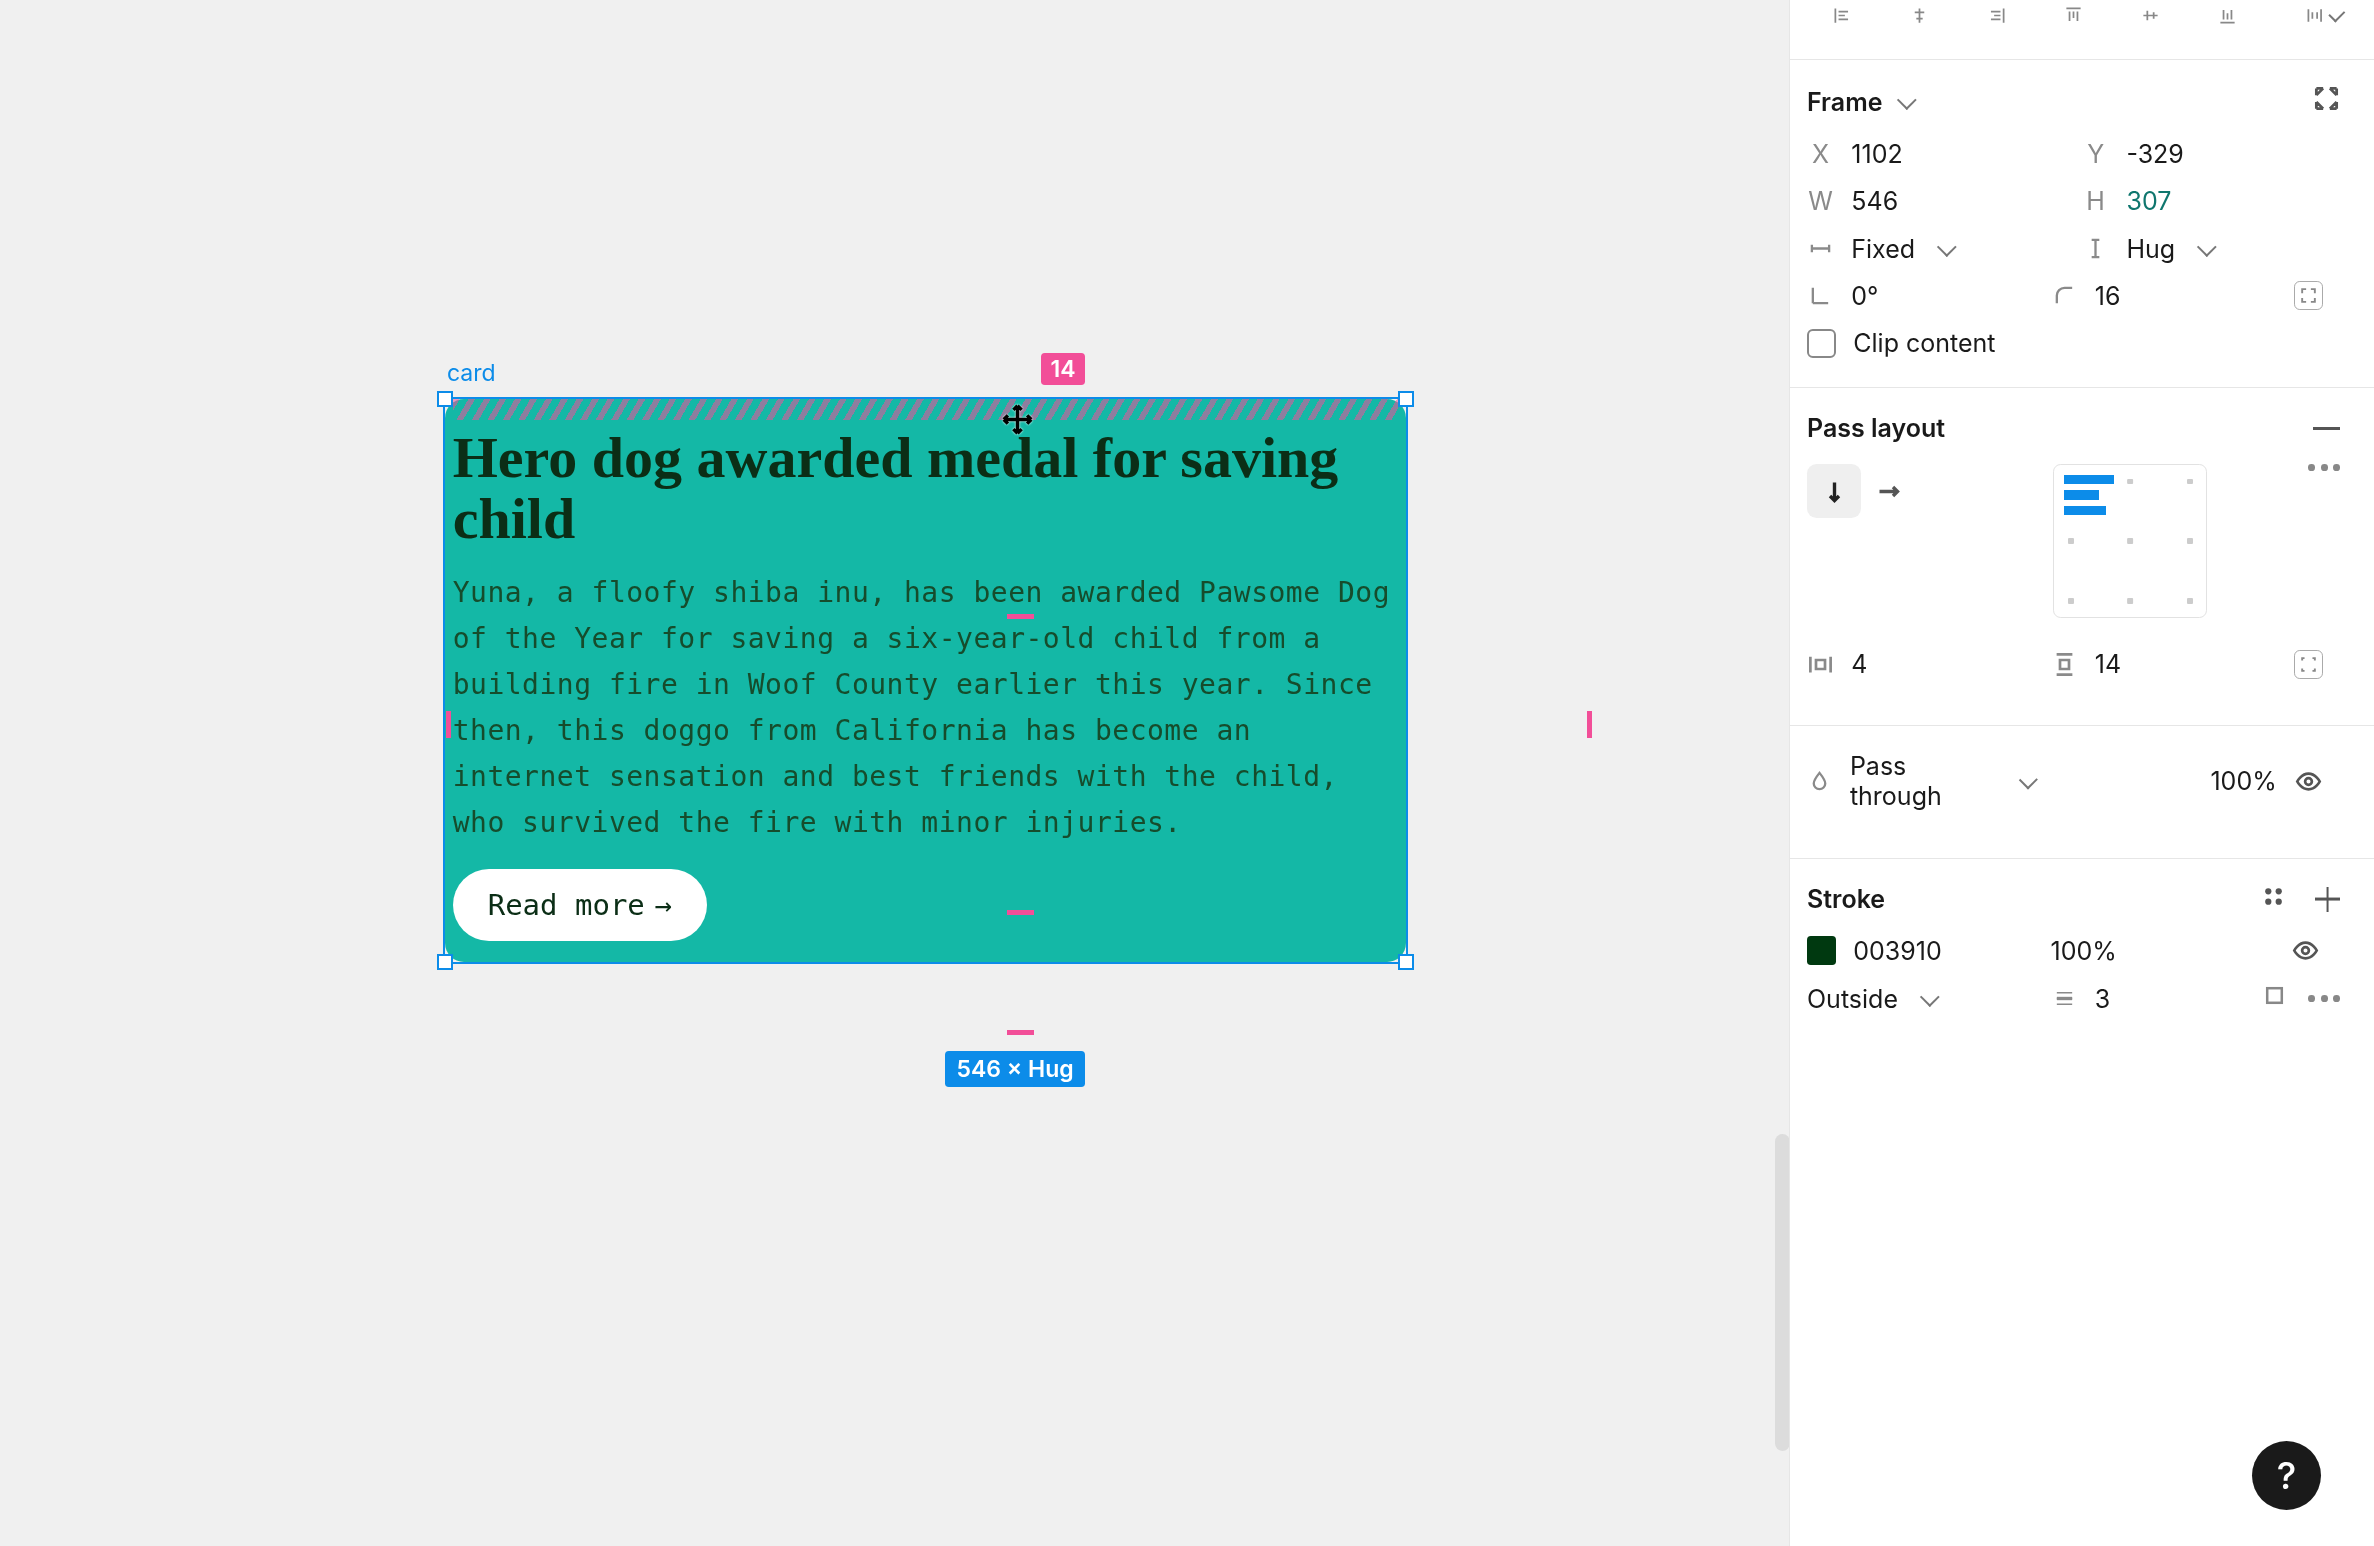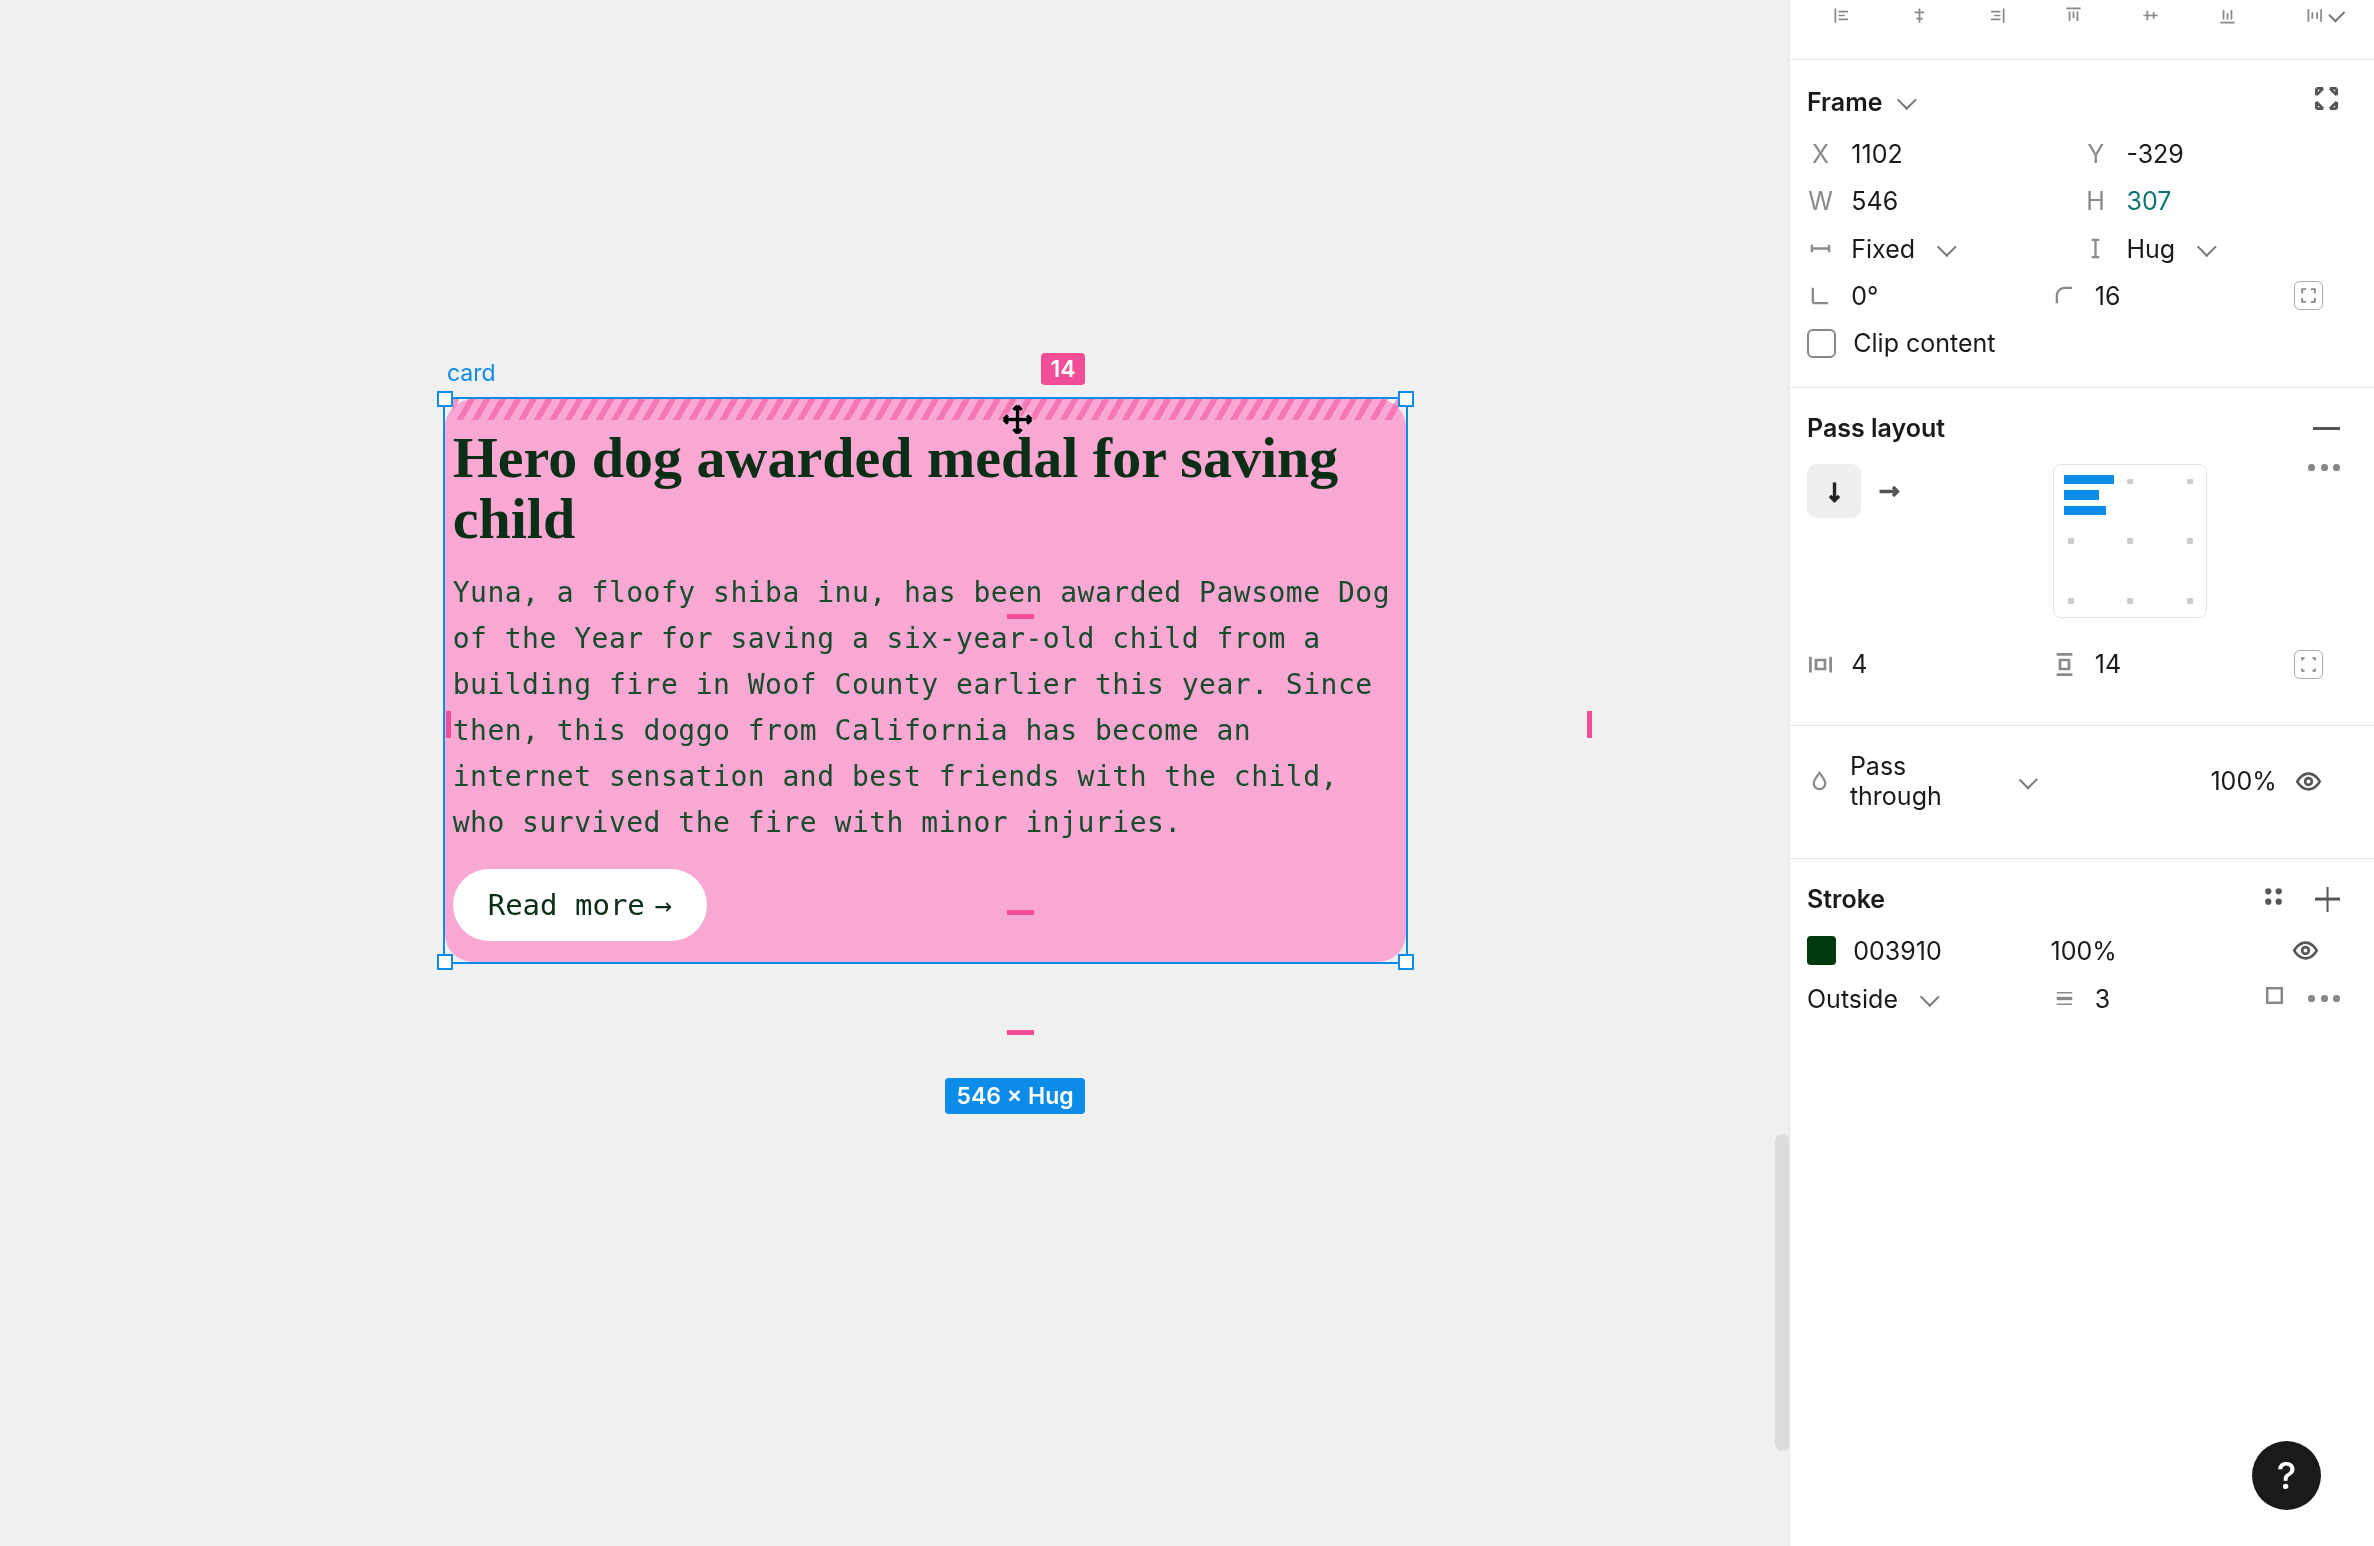--- a/index.html
+++ b/index.html
@@ -57,22 +57,22 @@
   .pad-highlight {
     background-image: repeating-linear-gradient(
       120deg,
       rgba(242,78,152,0.55) 0 5.8px,
       rgba(255,255,255,0) 5.8px 13.4px
     );
     height: 21px;
     width: 100%;
   }
   .card {
-    background: #f9a8d4;
-    border-radius: 28px;
+    background: #14b8a6;
+    border-radius: 19px;
     padding: 0 7.7px 21px 7.7px;
   }
   .card-inner { padding: 0 0 0 0; }
   .card h1 {
     font-family: Georgia, "Times New Roman", serif;
     font-weight: 800;
     font-size: 58px;
     line-height: 1.05;
     margin: 7.7px 0 21px 0;
     color: #0b2e16;
@@ -254,21 +254,21 @@
       <path d="M12 2v20M2 12h20M12 2l-3 3M12 2l3 3M12 22l-3-3M12 22l3-3M2 12l3-3M2 12l3 3M22 12l-3-3M22 12l-3 3"></path>
     </svg>
   </div>
 
   <div class="pink-tick" style="left:1007px; top:614px; width:27px; height:4.8px;"></div>
   <div class="pink-tick" style="left:1007px; top:910px; width:27px; height:4.8px;"></div>
   <div class="pink-tick" style="left:1007px; top:1030px; width:27px; height:4.8px;"></div>
   <div class="pink-tick" style="left:446px;  top:711px; width:4.8px; height:27px;"></div>
   <div class="pink-tick" style="left:1587px; top:711px; width:4.8px; height:27px;"></div>
 
-  <span class="dim-badge" style="left:945px; top:1078px;">546 × Hug</span>
+  <span class="dim-badge" style="left:945px; top:1051px;">546 × Hug</span>
 </div>
 
 <div class="panel">
 
   <div class="align-row">
     <div>
         <svg viewBox="0 0 24 24" width="29" height="19">
           <path d="M3 3v18M7 7h12M7 12h8M7 17h12"></path>
         </svg>
       </div>

